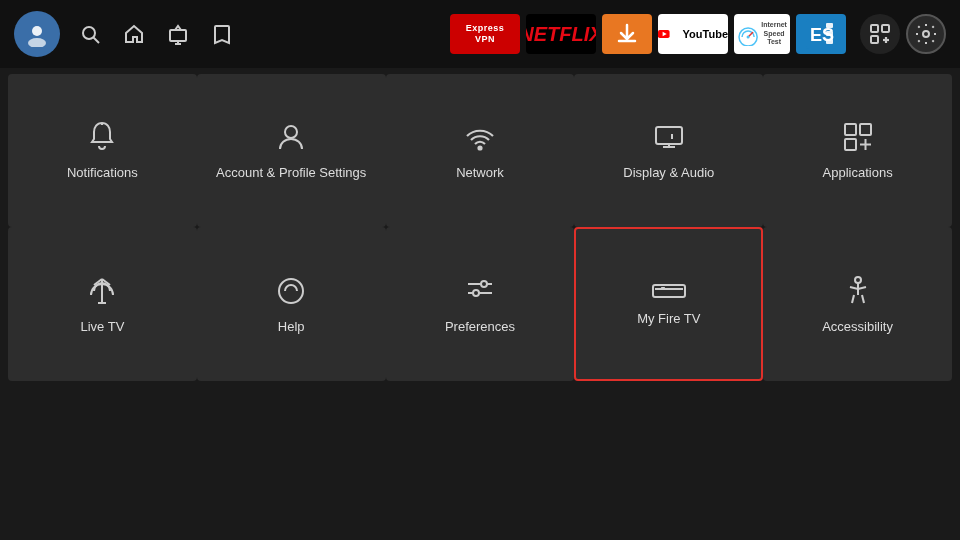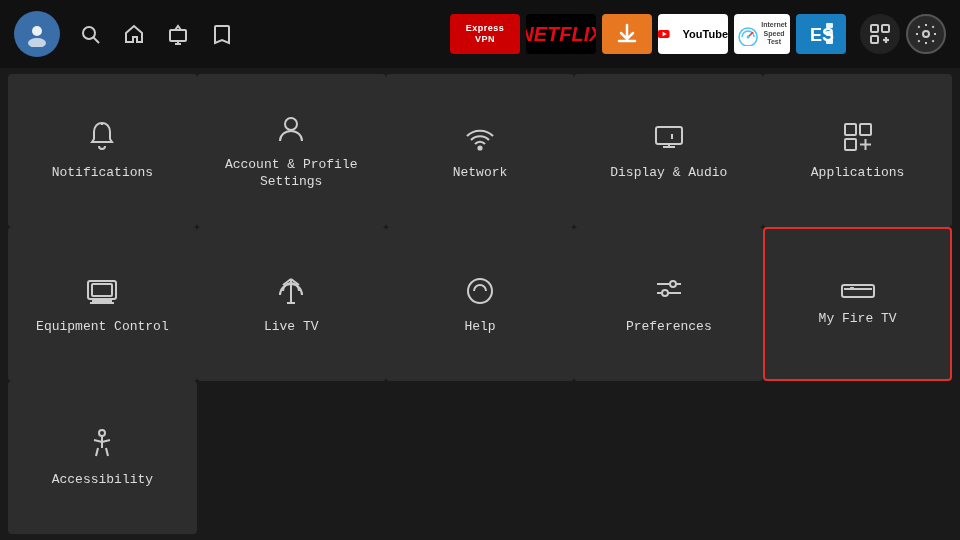--- a/index.html
+++ b/index.html
@@ -142,21 +142,20 @@
       border: 2px solid #555;
     }
 
     
     #settings-grid {
       display: grid;
       grid-template-columns: repeat(5, 1fr);
       grid-template-rows: repeat(3, 1fr);
       padding: 6px 8px;
       height: calc(540px - 68px);
-      font-family: Liberation Mono, monospace;
     }
 
     .settings-tile {
       background: #2d2d2d;
       border-radius: 4px;
       display: flex;
       flex-direction: column;
       align-items: center;
       justify-content: center;
       cursor: pointer;
@@ -337,31 +336,20 @@
         <rect x="5" y="5" width="11" height="11" rx="1"></rect>
         <rect x="20" y="5" width="11" height="11" rx="1"></rect>
         <rect x="5" y="20" width="11" height="11" rx="1"></rect>
         <line x1="25.5" y1="20" x2="25.5" y2="31"></line>
         <line x1="20" y1="25.5" x2="31" y2="25.5"></line>
       </svg>
     </div>
     <div class="tile-label">Applications</div>
   </div>
 
-  <div class="settings-tile">
-    <div class="tile-icon">
-      <svg width="36" height="36" viewBox="0 0 36 36" fill="none" stroke="#ccc" stroke-width="2">
-        <rect x="4" y="8" width="28" height="18" rx="2"></rect>
-        <line x1="8" y1="28" x2="28" y2="28"></line>
-        <line x1="6" y1="30" x2="30" y2="30"></line>
-        <rect x="8" y="11" width="20" height="12" rx="1"></rect>
-      </svg>
-    </div>
-    <div class="tile-label">Equipment Control</div>
-  </div>
 
   <div class="settings-tile">
     <div class="tile-icon">
       <svg width="36" height="36" viewBox="0 0 36 36" fill="none" stroke="#ccc" stroke-width="2">
         <line x1="18" y1="6" x2="18" y2="30"></line>
         <line x1="10" y1="12" x2="18" y2="6"></line>
         <line x1="26" y1="12" x2="18" y2="6"></line>
         <path d="M10 18 A8 8 0 0 1 26 18"></path>
         <path d="M7 22 A11 11 0 0 1 29 22"></path>
         <line x1="14" y1="30" x2="22" y2="30"></line>

